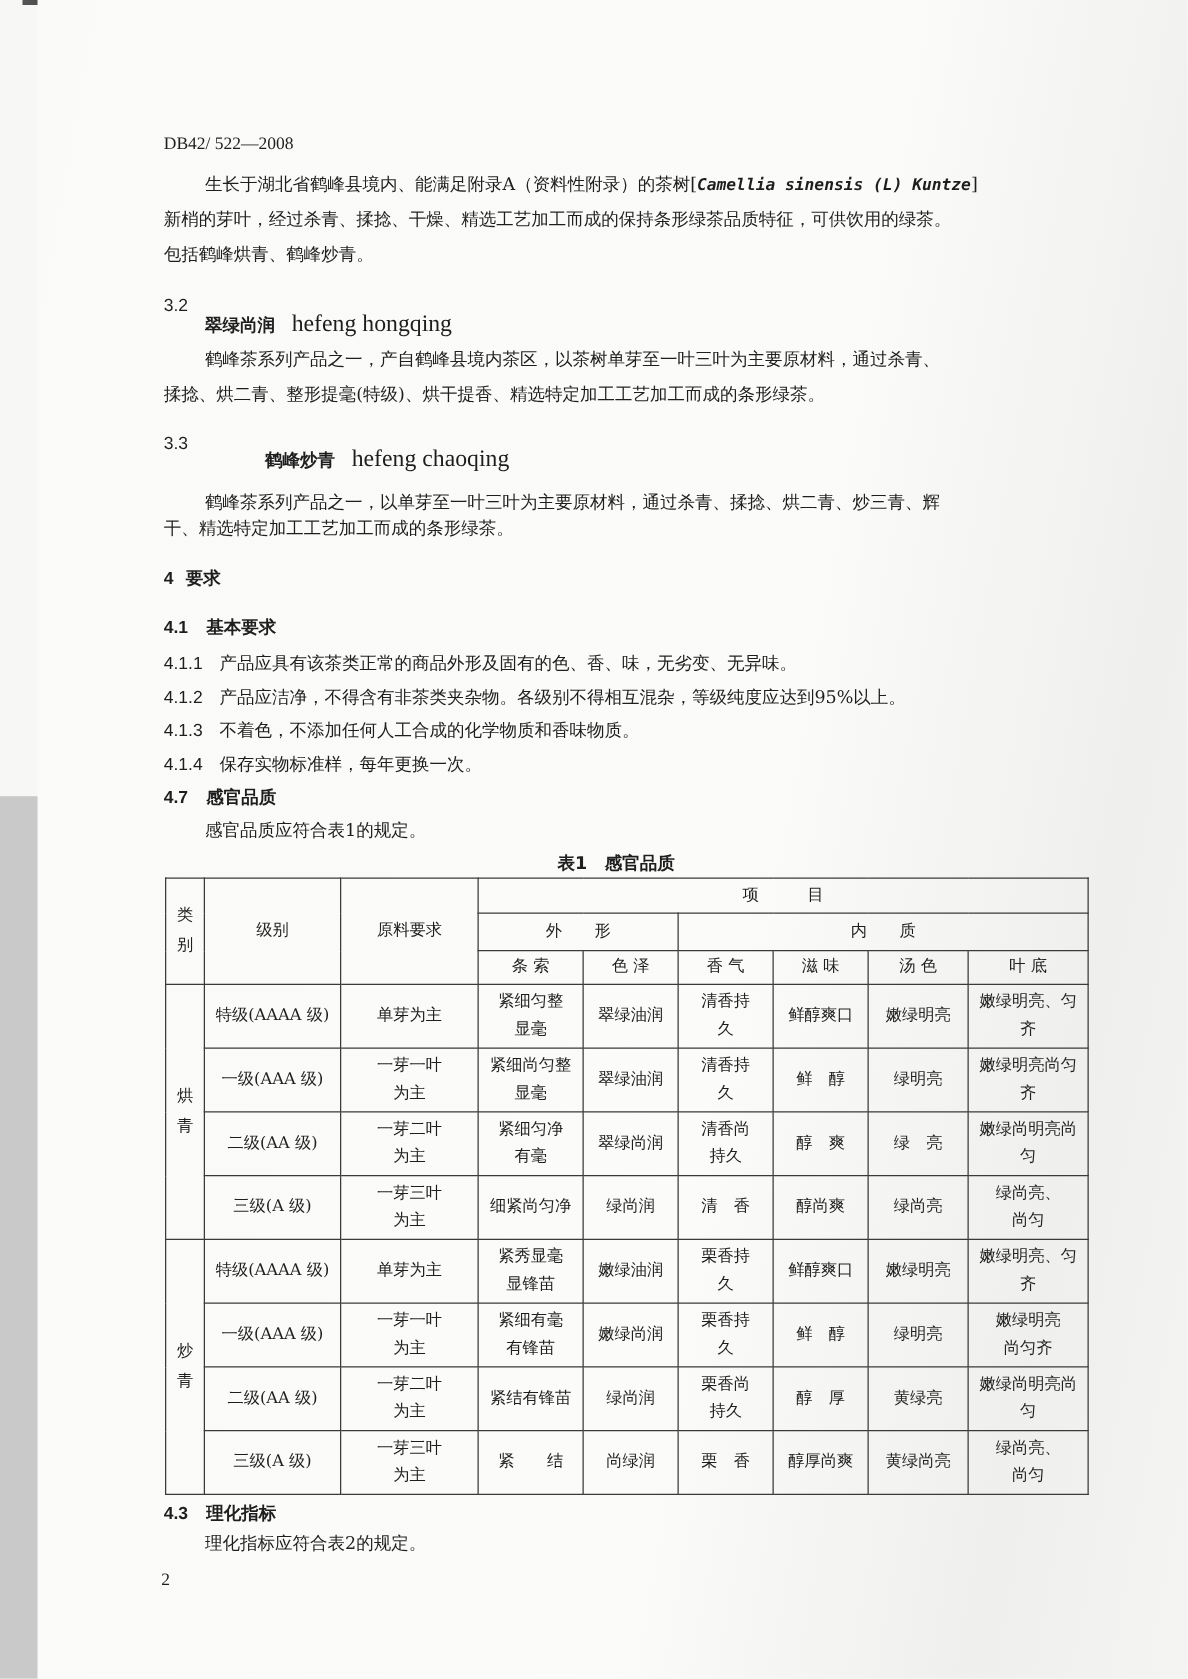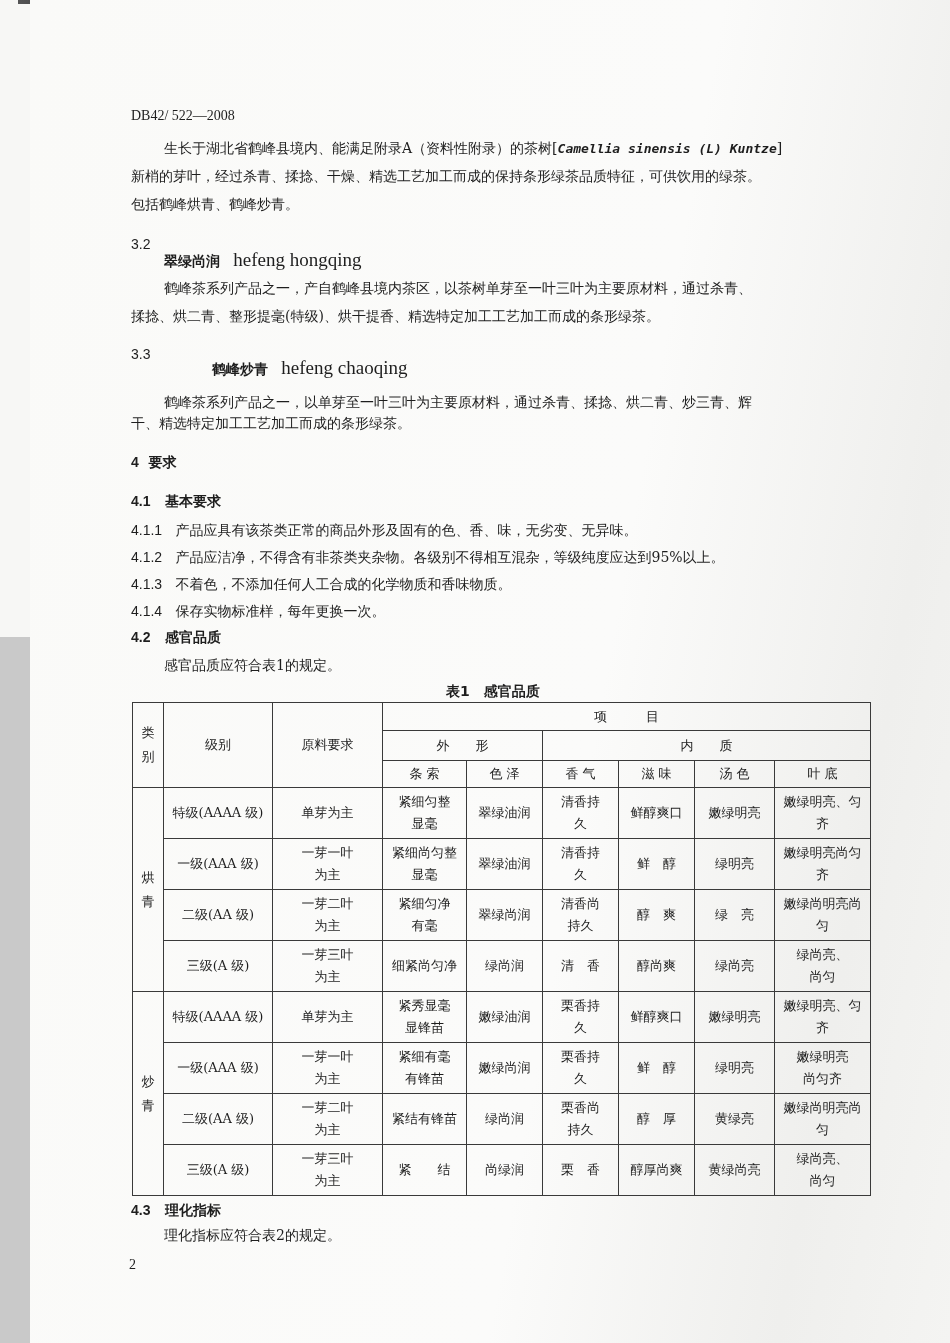--- a/index.html
+++ b/index.html
@@ -87,21 +87,21 @@
   <span class="num">4.1.2</span>&nbsp;&nbsp;&nbsp;<span>产品应洁净，不得含有非茶类夹杂物。各级别不得相互混杂，等级纯度应达到95%以上。</span>
 </div>
 <div class="t" style="left:131px; top:574px;">
   <span class="num">4.1.3</span>&nbsp;&nbsp;&nbsp;<span>不着色，不添加任何人工合成的化学物质和香味物质。</span>
 </div>
 <div class="t" style="left:131px; top:601px;">
   <span class="num">4.1.4</span>&nbsp;&nbsp;&nbsp;<span>保存实物标准样，每年更换一次。</span>
 </div>
 
 <div class="t bold" style="left:131px; top:627px;">
-  <span class="num">4.2</span>&nbsp;&nbsp;&nbsp;<span>感官品质</span>
+  <span class="num">4.7</span>&nbsp;&nbsp;&nbsp;<span>感官品质</span>
 </div>
 <div class="t" style="left:164px; top:655px;">感官品质应符合表1的规定。</div>
 
 <div class="t caption" style="left:446px; top:681px;">表1　感官品质</div>
 
 <table class="sens">
   <colgroup>
     <col style="width:31px">
       <col style="width:109px">
       <col style="width:110px">

